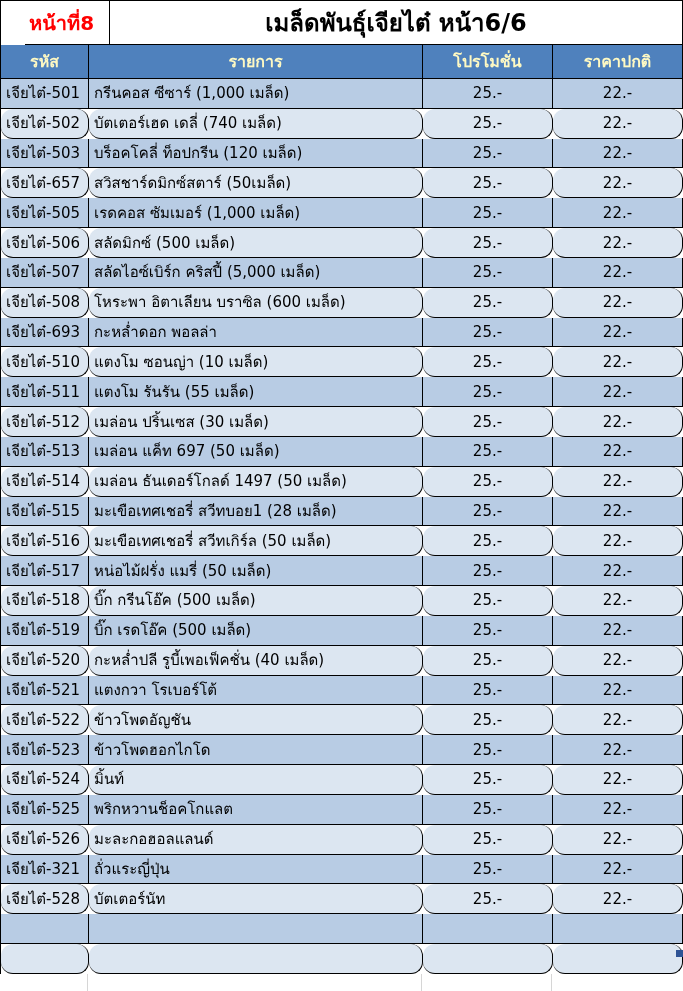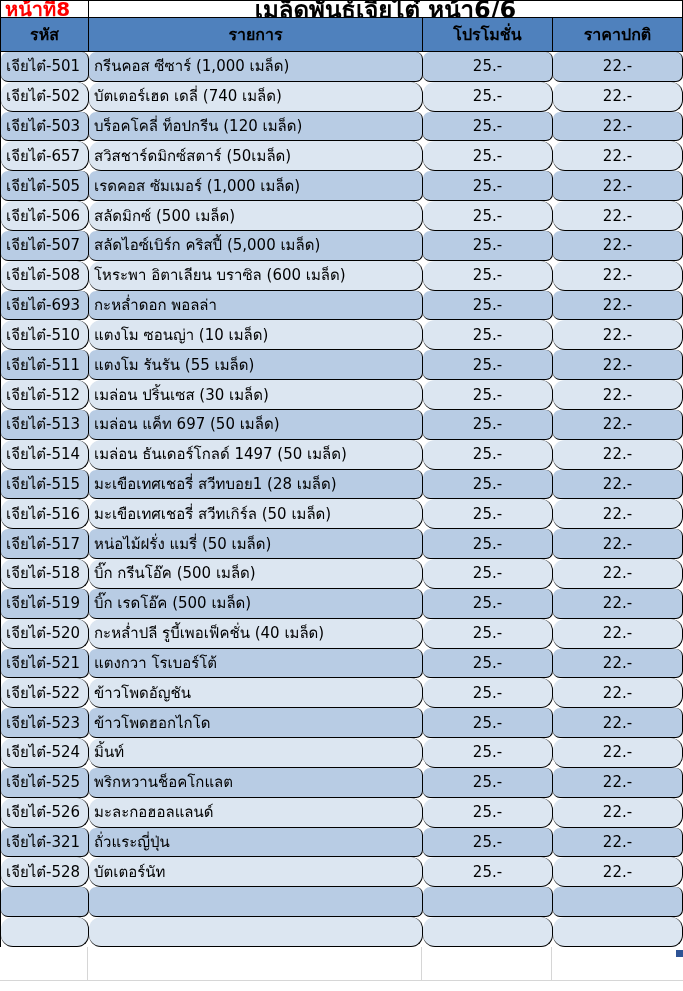--- a/index.html
+++ b/index.html
@@ -14,34 +14,34 @@
   .cell {
     border-right:1px solid #000; border-bottom:1px solid #000;
     display:flex; align-items:center; overflow:hidden; white-space:nowrap;
   }
   .c1 { width:88px; }
   .c2 { width:334px;text-align:right; }
   .c3 { width:130px; }
   .c4 { width:130px; }
   .cmerge { width:594px; }
   
-  .title-row { height:17px; }
+  .title-row { height:44px;padding-left:24px; }
   .page-label { font-weight:bold; font-size:20px; color:#ff0000; padding-left:4px; }
   .title-cell { justify-content:center; font-weight:bold; font-size:24px; }
   
   .header-row { height:34px; }
   .header-row .cell {
-    background:#4f81bd; color:#000000; font-weight:bold; font-size:16px;
+    background:#4f81bd; color:#fef9c3; font-weight:bold; font-size:16px;
     justify-content:center;
   }
   
   .data-rows { display:flex; flex-direction:column; height:895px; }
   .data-rows .row { flex:1 1 0; }
   .data-rows .cell { font-size:15px; }
-  .row.dark  .cell { background:#b8cce4;border-radius:7px; }
+  .row.dark  .cell { background:#b8cce4; }
   .row.light .cell { background:#dce6f1;border-radius:12px; }
   .code-cell, .item-cell { padding-left:5px; }
   .price-cell { justify-content:center; }
   
   .ghost-row { display:flex; height:34px; border-bottom:1px solid #d6d6d6; }
   .ghost-row .gcell { border-right:1px solid #d6d6d6; }
   .ghost-row .gcell:last-child { border-right:none; }
   .gc1 { width:88px; } .gc2 { width:334px; } .gc3 { width:130px; } .gc4 { width:131px; }
   
   .fill-handle {

